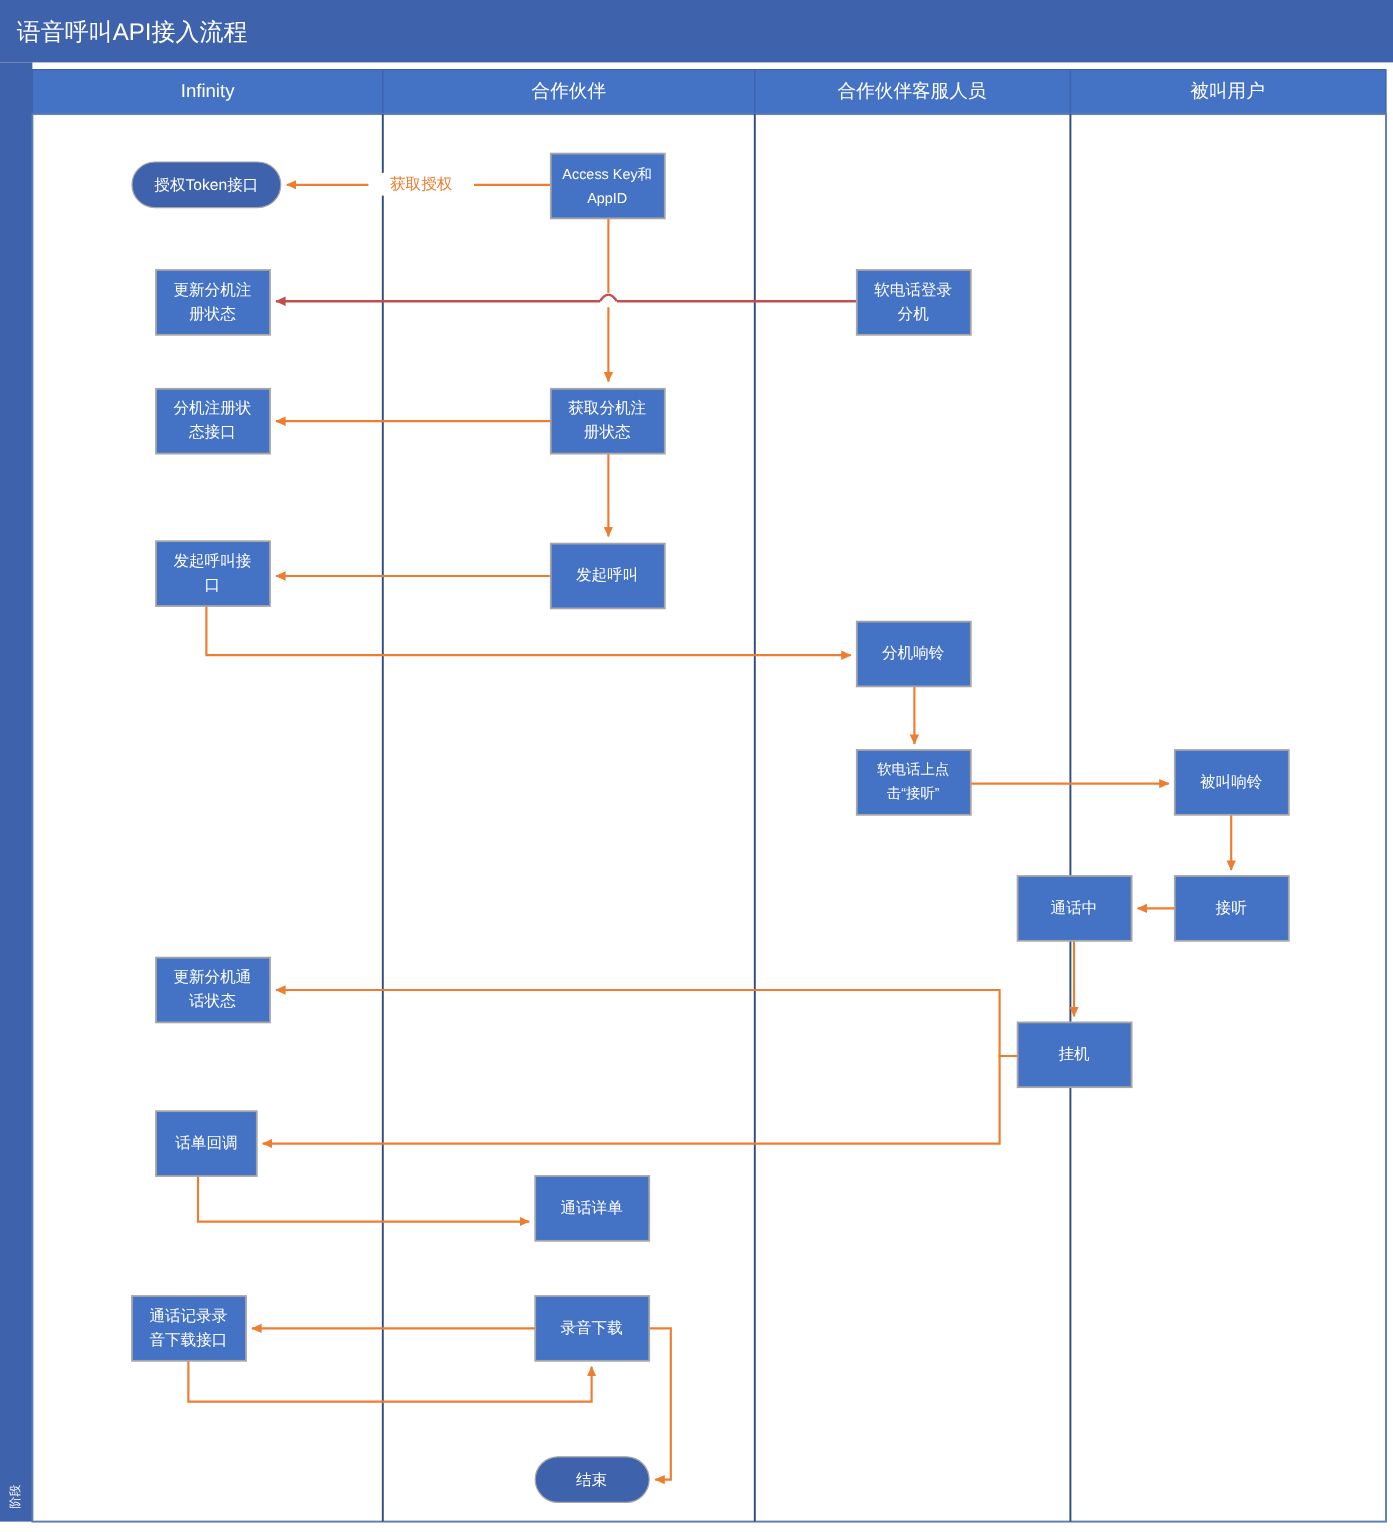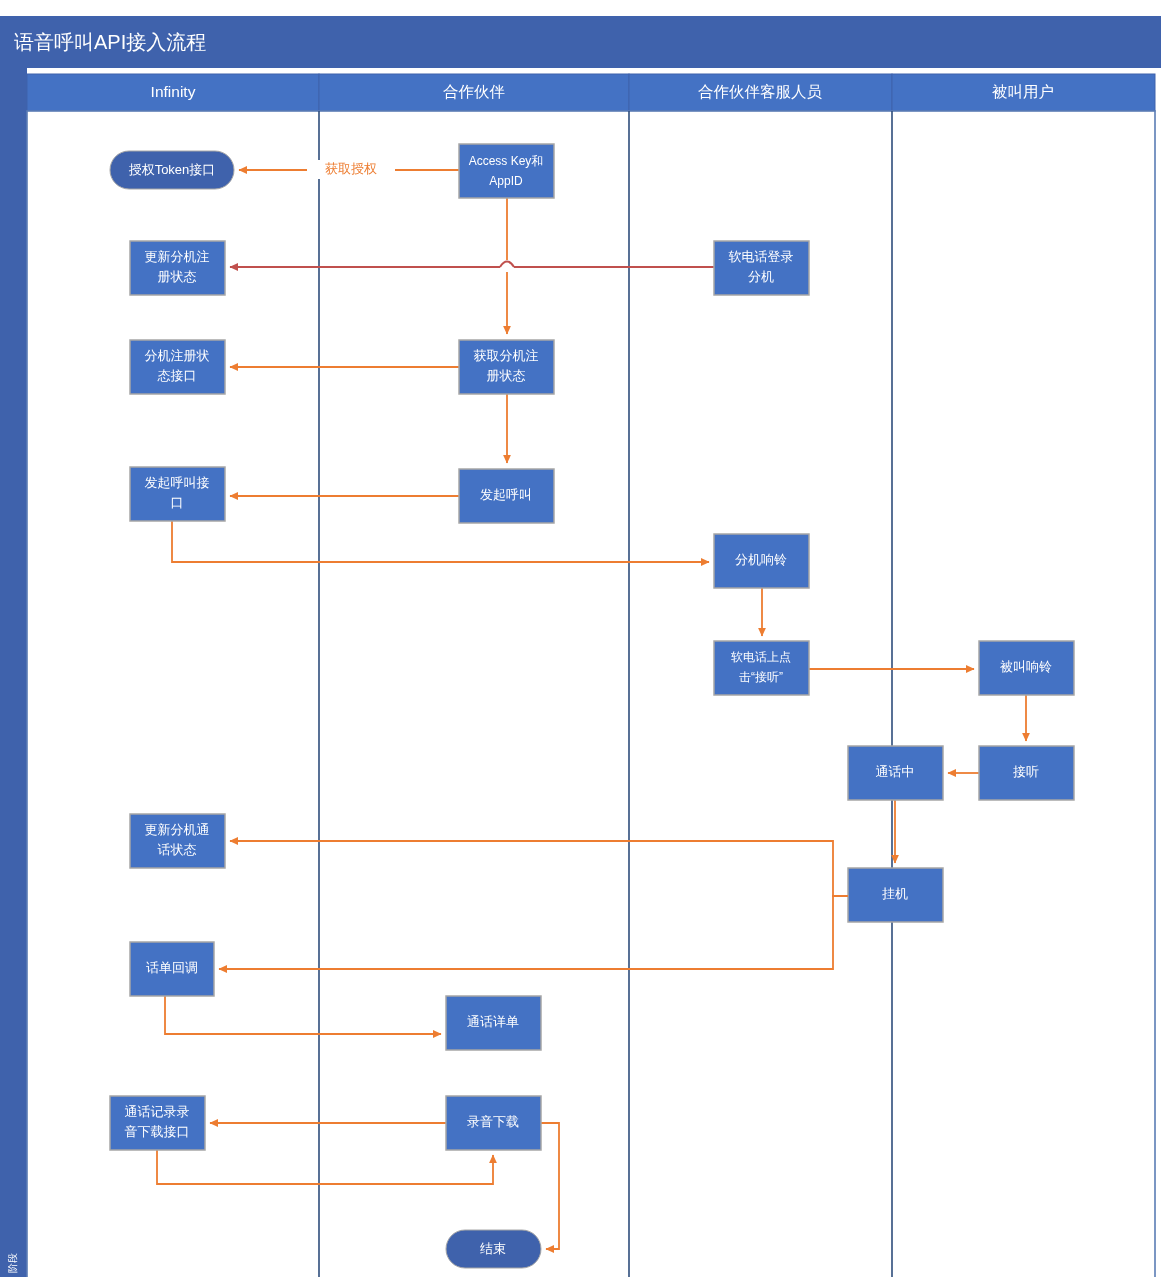--- a/index.html
+++ b/index.html
@@ -10,21 +10,20 @@
   body {
     width: 1161px;
     height: 1277px;
     font-family: "Liberation Sans", "DejaVu Sans", sans-serif;
     overflow: hidden;
   }
   #diagram-root {
     position: relative;
     width: 1161px;
     height: 962px;
-    margin-top: 16px;
   }
   svg.canvas {
     position: absolute;
     left: 0; top: 0;
     width: 1161px;
     height: 1277px;
     display: block;
   }
   .node-text {
     font-family: "Liberation Sans", "DejaVu Sans", sans-serif;

